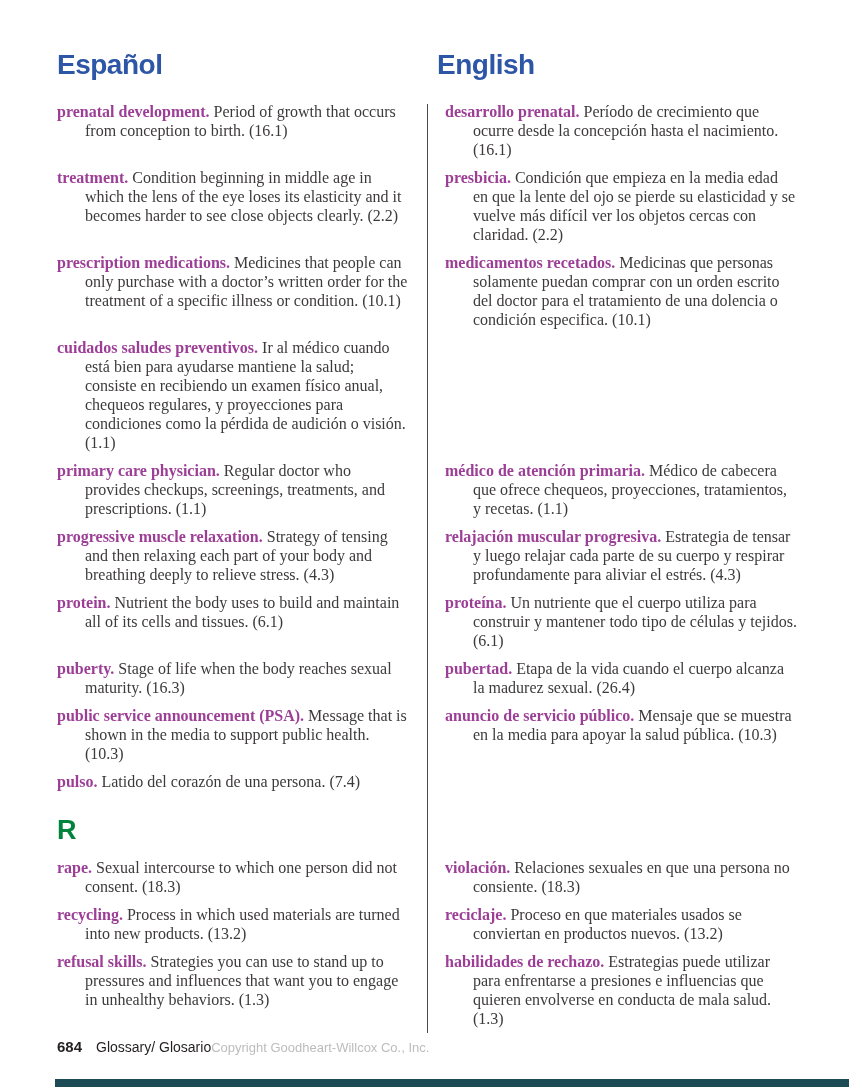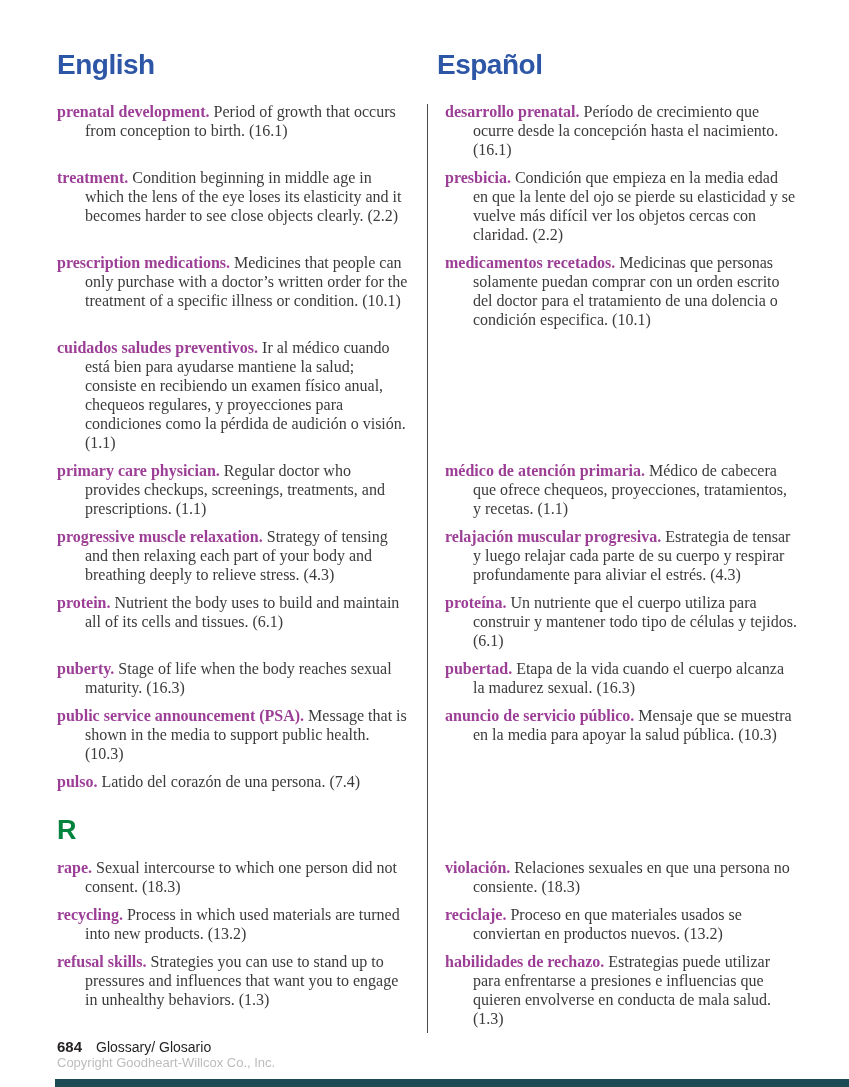--- a/index.html
+++ b/index.html
@@ -41,40 +41,39 @@
   .section-row .cell{padding:16px 0 14px 0;}
   .section-letter{
     font-family:"Liberation Sans", sans-serif;
     font-weight:bold;font-size:27px;line-height:28px;
     color:#00843d;
   }
   .footer{
     position:absolute;left:57px;right:52px;top:1038px;
     display:flex;justify-content:flex-start;align-items:baseline;
     font-family:"Liberation Sans", sans-serif;
-    flex-direction:column;
   }
   .footer-left{display:flex;align-items:baseline;gap:14px;color:#231f20;}
   .page-number{font-weight:bold;font-size:15px;}
   .footer-label{font-size:14px;}
   .copyright{font-size:13px;color:#bcbcbc;}
   .bottom-bar{
     position:absolute;left:55px;right:0;bottom:0;height:8px;
     background:#1d4b55;
   }
 </style>
 </head>
 <body>
 
 <div class="page">
   <div class="content">
 
     <div class="headers">
+      <div class="col-header">Español</div>
       <div class="col-header">English</div>
-      <div class="col-header">Español</div>
     </div>
 
     <div class="entries" id="entries">
       <div class="divider"></div>
 
   <div class="row">
     <div class="cell en">
       <p class="def"><span class="term">prenatal development.</span> <span class="def-rest">Period of growth that occurs from conception to birth. (16.1)</span></p>
     </div>
     <div class="cell es">
@@ -131,21 +130,21 @@
     <div class="cell es">
       <p class="def"><span class="term">proteína.</span> <span class="def-rest">Un nutriente que el cuerpo utiliza para construir y mantener todo tipo de células y tejidos. (6.1)</span></p>
     </div>
   </div>
 
   <div class="row">
     <div class="cell en">
       <p class="def"><span class="term">puberty.</span> <span class="def-rest">Stage of life when the body reaches sexual maturity. (16.3)</span></p>
     </div>
     <div class="cell es">
-      <p class="def"><span class="term">pubertad.</span> <span class="def-rest">Etapa de la vida cuando el cuerpo alcanza la madurez sexual. (16.3)</span></p>
+      <p class="def"><span class="term">pubertad.</span> <span class="def-rest">Etapa de la vida cuando el cuerpo alcanza la madurez sexual. (26.4)</span></p>
     </div>
   </div>
 
   <div class="row">
     <div class="cell en">
       <p class="def"><span class="term">public service announcement (PSA).</span> <span class="def-rest">Message that is shown in the media to support public health. (10.3)</span></p>
     </div>
     <div class="cell es">
       <p class="def"><span class="term">anuncio de servicio público.</span> <span class="def-rest">Mensaje que se muestra en la media para apoyar la salud pública. (10.3)</span></p>
     </div>

